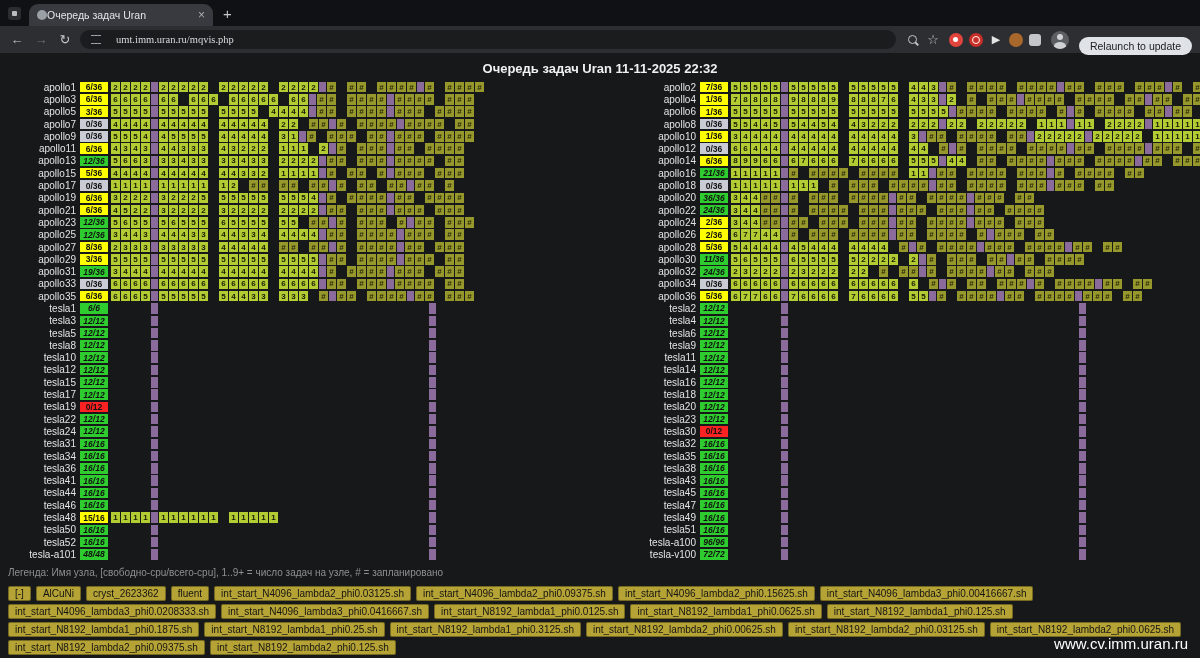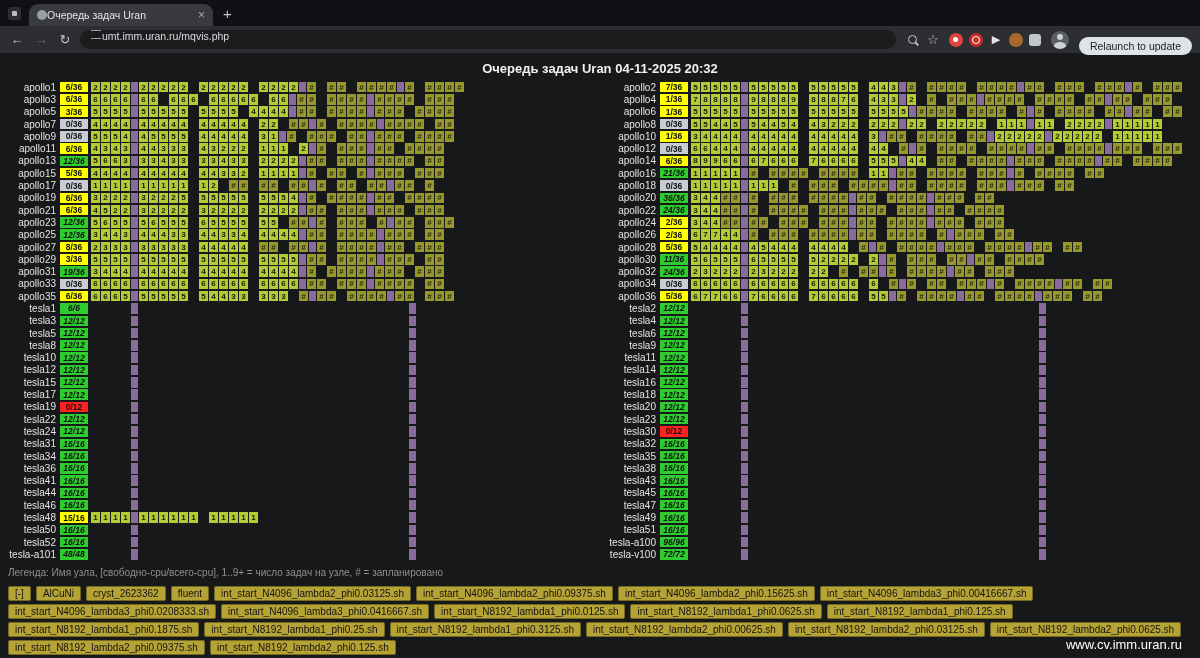--- a/index.html
+++ b/index.html
@@ -15,59 +15,59 @@
   .appicon span{width:5px;height:5px;background:#b9bcc0;border-radius:1px;display:block;}
   .tab{height:22px;width:168px;background:#383a3f;border-radius:9px 9px 0 0;display:flex;
     align-items:center;padding:0 8px;}
   .favicon{width:10px;height:10px;border-radius:50%;background:#9aa0a6;flex:none;}
   .tabtitle{font-size:10.5px;color:#e3e5e8;white-space:nowrap;overflow:hidden;flex:1;}
   .tabclose{color:#a8abb0;font-size:12px;flex:none;cursor:default;}
   .newtab{color:#c6c8cc;font-size:15px;margin:0 0 4px 10px;}
   .toolbar{height:27px;background:#2d2e32;display:flex;align-items:center;gap:6px;padding:0 8px;}
   .navbtn{color:#c2c5c9;font-size:13px;width:18px;text-align:center;}
   .navbtn.dim{color:#6e7176;}
-  .addr{flex:1;height:19px;background:#1b1c1e;border-radius:10px;display:flex;
-    gap:1px;padding:0 11px;max-width:815px;}
+  .addr{flex:1;height:19px;background:#1b1c1e;border-radius:10px;display:flex;align-items:center;
+    gap:15px;padding:0 11px;max-width:815px;font-family:Liberation Serif, serif;}
   .sliders{width:10px;height:7px;border-top:1.5px solid #9aa0a6;border-bottom:1.5px solid #9aa0a6;}
   .url{color:#dadce0;font-size:10.5px;white-space:nowrap;}
   .mag{width:7px;height:7px;border:1.5px solid #c2c5c9;border-radius:50%;position:relative;margin-left:6px;}
   .mag::after{content:"";position:absolute;width:4px;height:1.5px;background:#c2c5c9;transform:rotate(45deg);right:-3px;bottom:-1px;}
   .star{color:#c2c5c9;font-size:13px;line-height:1;margin:0 4px;}
   .extdot{width:14px;height:14px;border-radius:50%;flex:none;display:flex;align-items:center;justify-content:center;}
   .e1{background:#e1443c;} .e1 i{width:5px;height:5px;background:#fff;border-radius:50%;display:block;}
   .e2{background:#c92f27;} .e2 i{width:6px;height:6px;border:1.5px solid #fff;border-radius:50%;display:block;}
   .e3{background:transparent;color:#e4e4e4;font-size:11px;line-height:1;}
   .e4{background:#a8682c;}
   .puzzle{width:12px;height:12px;background:#c2c5c9;border-radius:3px;flex:none;}
   .avatar{width:18px;height:18px;border-radius:50%;background:#5b5e62;position:relative;overflow:hidden;flex:none;margin:0 4px;}
   .avatar .head{position:absolute;left:6px;top:3px;width:6px;height:6px;border-radius:50%;background:#cfd1d4;}
   .avatar .body{position:absolute;left:3px;top:11px;width:12px;height:8px;border-radius:50% 50% 0 0;background:#cfd1d4;}
   .relaunch{height:18px;padding:0 11px;background:#dfe3e8;color:#202124;border-radius:9px;
     font-size:10.5px;display:flex;align-items:center;white-space:nowrap;margin-top:12px;}
   
   .page{position:relative;padding-top:8px;}
   .page-title{text-align:center;color:#f0f0f0;font-weight:bold;font-size:13px;margin-bottom:5px;}
   .columns{display:flex;}
-  .col{width:600px;flex:none;}
+  .col{width:600px;flex:none;padding-left:20px;}
   .noderow{display:flex;align-items:center;height:12.3px;}
   .nodename{width:56px;flex:none;text-align:right;color:#e4e4e4;font-size:10px;padding-right:4px;white-space:nowrap;}
   .badge{min-width:24px;height:10.5px;flex:none;padding:0 2px;margin-right:3px;font-size:8.5px;
     font-weight:bold;color:#101010;display:flex;align-items:center;justify-content:center;}
   .b-y{background:var(--badge_partial);} .b-g{background:var(--badge_free);font-style:italic;}
   .b-f{background:var(--badge_full);}   .b-r{background:var(--badge_off);}
   .cells{display:flex;height:10.5px;}
   .cell{width:9px;margin-right:1px;flex:none;font-size:8px;font-weight:bold;color:#191900;
     display:flex;align-items:center;justify-content:center;}
   .run{background:var(--run);} .plan{background:var(--plan);color:#28280a;}
   .sep{background:var(--sep);width:7px;} .gapc{background:transparent;}
   .legend{margin:6px 0 0 8px;font-size:10px;color:#8f8f8f;line-height:12.5px;}
   #jobs{display:flex;flex-wrap:wrap;gap:3px 5px;margin:7px 8px 0 8px;}
   .job{background:#b6a335;border:1px solid rgba(0,0,0,.35);color:#141414;font-size:10px;
     padding:1px 6px;border-radius:2px;white-space:nowrap;cursor:default;}
-  .watermark{position:fixed;right:18px;bottom:6px;color:#ffffff;font-size:13px;z-index:10;}
+  .watermark{position:fixed;right:12px;bottom:6px;color:#ffffff;font-size:15px;z-index:10;}
 </style>
 </head>
 <body>
 
 <div class="tabstrip">
   <div class="appicon">
       <span></span>
     </div>
   <div class="tab">
     <span class="favicon"></span>
@@ -96,21 +96,21 @@
   <span class="extdot e4"></span>
   <span class="puzzle"></span>
   <span class="avatar">
       <span class="head"></span>
       <span class="body"></span>
     </span>
   <div class="relaunch">Relaunch to update</div>
 </div>
 
 <div class="page">
-  <div class="page-title">Очередь задач Uran 04-11-2025 20:32</div>
+  <div class="page-title">Очередь задач Uran 11-11-2025 22:32</div>
   <div class="columns">
     <div class="col" id="col-left">
         <div class="noderow">
           <span class="nodename">apollo1</span>
           <span class="badge b-y">6/36</span>
           <span class="cells">
             <span class="cell run">2</span>
             <span class="cell run">2</span>
             <span class="cell run">2</span>
             <span class="cell run">2</span>

